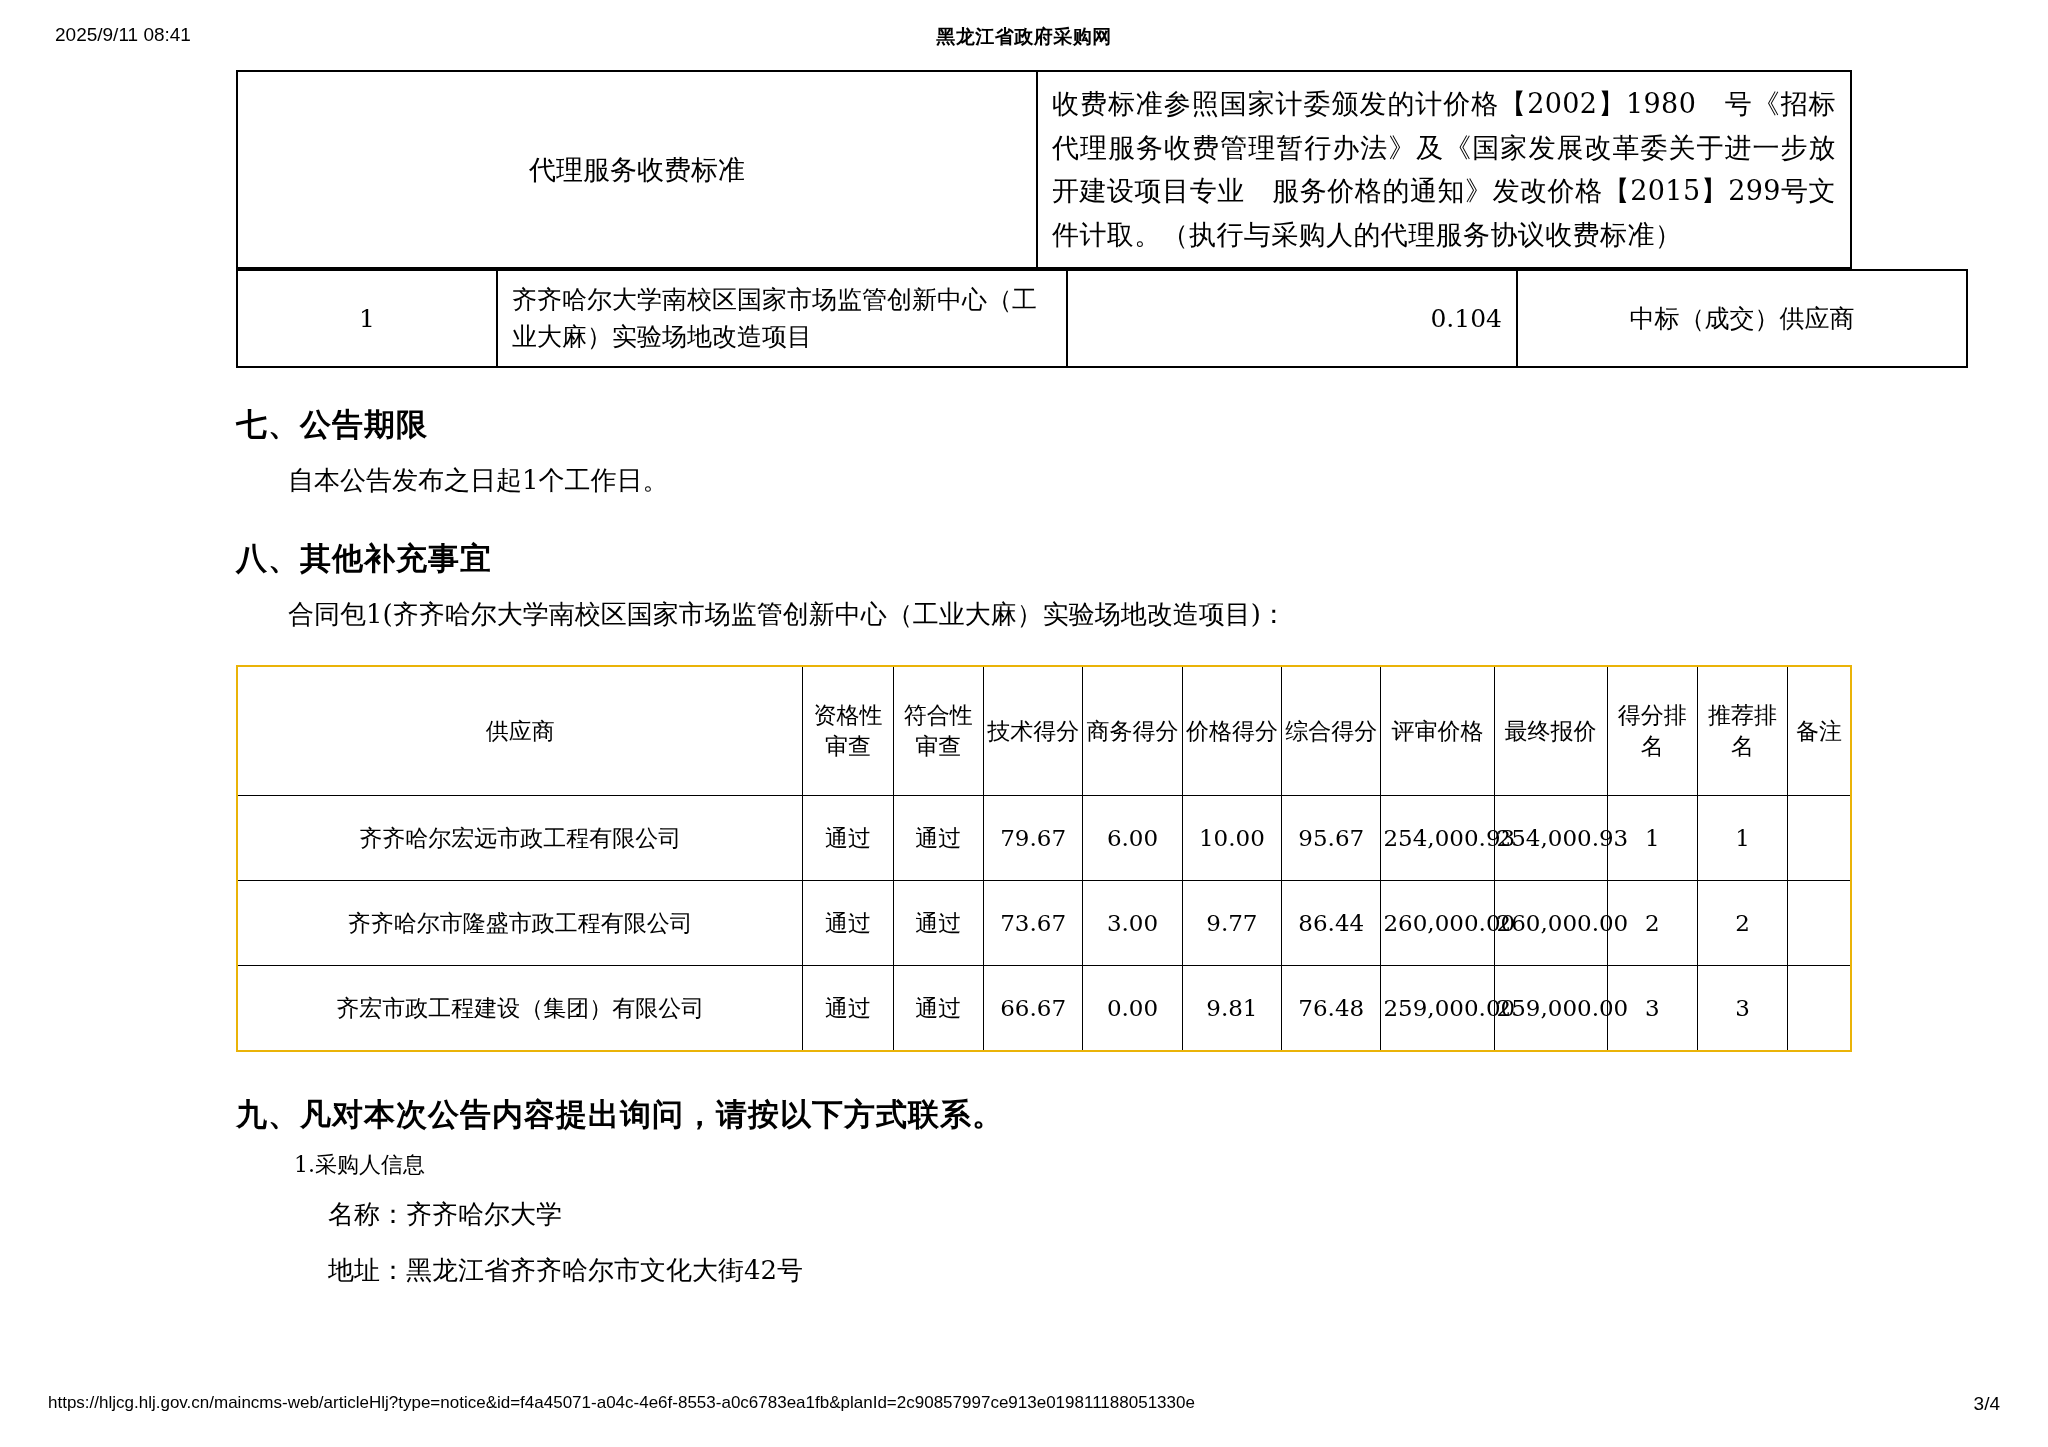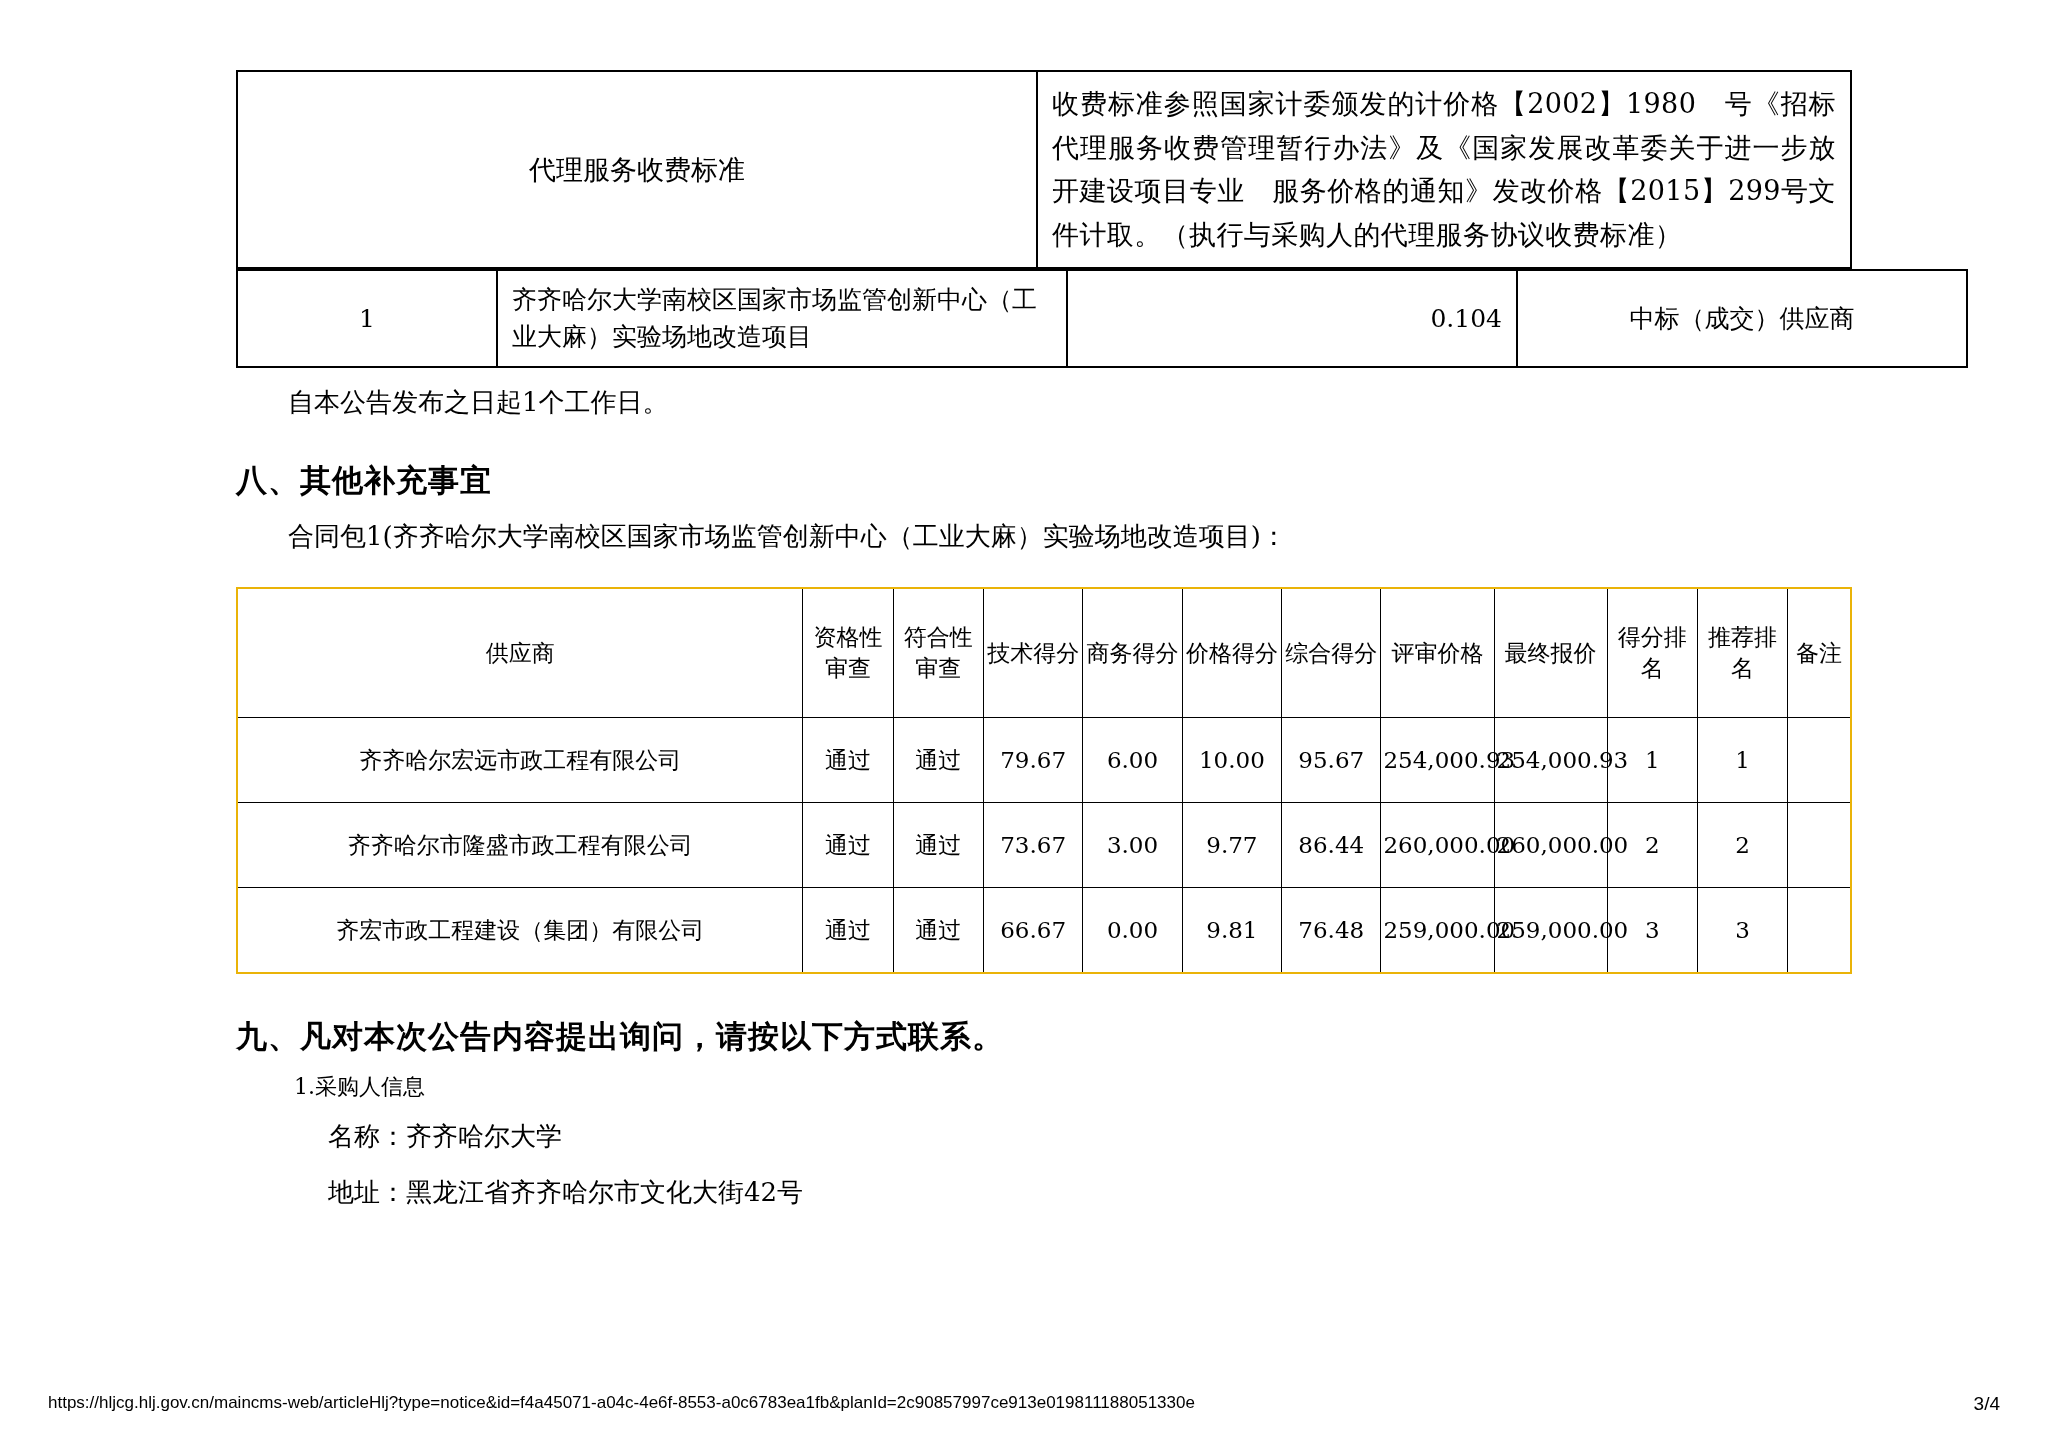--- a/index.html
+++ b/index.html
@@ -161,20 +161,24 @@
   .col-price { width: 94px; }
   .col-rank { width: 74px; }
   .col-note { width: 50px; }
   .wrapnum { line-height: 1.3; }
 </style>
 </head>
 <body>
 
 <div class="page">
 
+  <div class="header">
+    <div class="header-date">2025/9/11 08:41</div>
+    <div class="header-site">黑龙江省政府采购网</div>
+  </div>
 
   <div class="content">
 
     <table class="fee-table">
       <tbody>
         <tr>
           <td class="fee-label">代理服务收费标准</td>
           <td class="fee-text">收费标准参照国家计委颁发的计价格【2002】1980　号《招标代理服务收费管理暂行办法》及《国家发展改革委关于进一步放开建设项目专业　服务价格的通知》发改价格【2015】299号文件计取。（执行与采购人的代理服务协议收费标准）</td>
         </tr>
       </tbody>
@@ -184,20 +188,21 @@
       <tbody>
         <tr class="row2">
           <td class="c-idx">1</td>
           <td class="c-name">齐齐哈尔大学南校区国家市场监管创新中心（工业大麻）实验场地改造项目</td>
           <td class="c-amt">0.104</td>
           <td class="c-supp">中标（成交）供应商</td>
         </tr>
       </tbody>
     </table>
 
+    <h2 class="sec">七、公告期限</h2>
     <p class="para indent1">自本公告发布之日起1个工作日。</p>
 
     <h2 class="sec">八、其他补充事宜</h2>
     <p class="para indent1">合同包1(齐齐哈尔大学南校区国家市场监管创新中心（工业大麻）实验场地改造项目)：</p>
 
     <table class="score-table">
       <thead>
         <tr>
           <td class="col-supplier">供应商</td>
           <td class="col-check">资格性审查</td>

